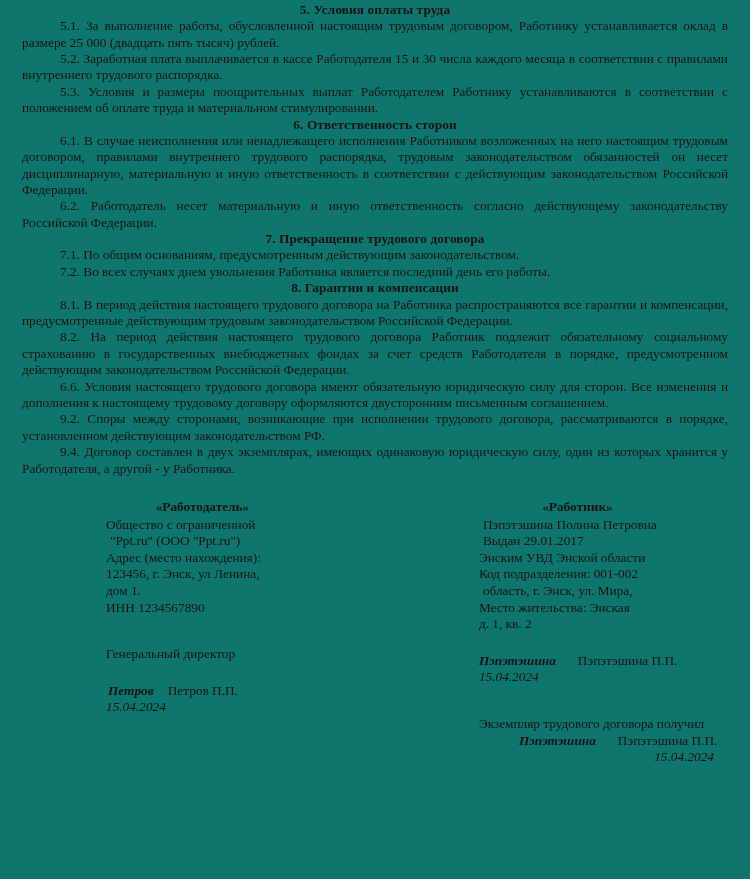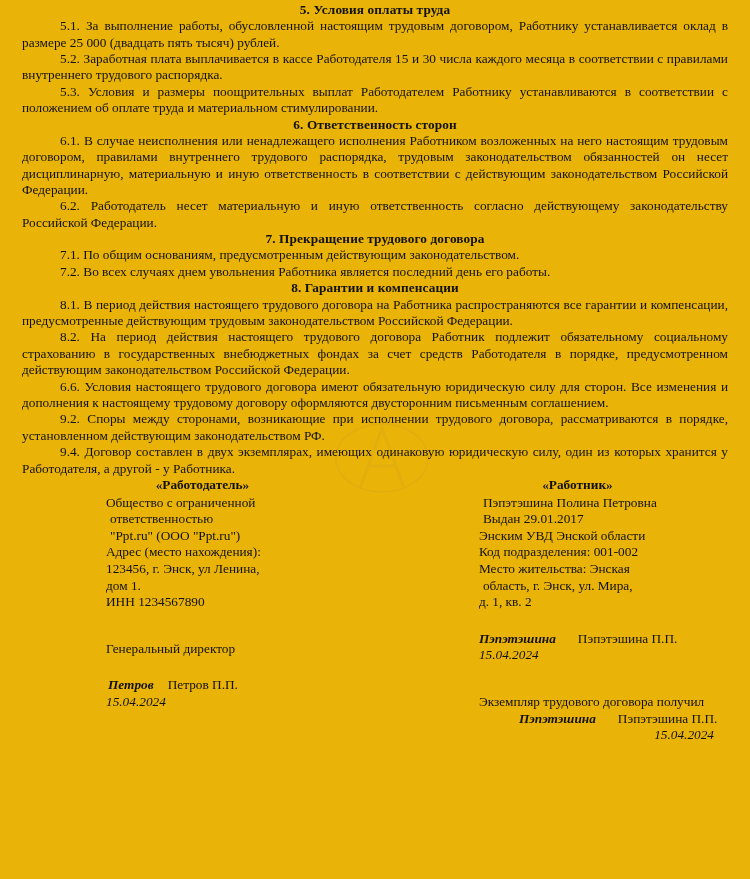--- a/index.html
+++ b/index.html
@@ -10,21 +10,21 @@
   }
   body {
     font-family: "Liberation Serif", "DejaVu Serif", serif;
     color: #111111;
   }
   .page {
     position: relative;
     width: 750px;
     height: 879px;
     box-sizing: border-box;
-    background: #eab308;
+    background: #0f766e;
     overflow: hidden;
     padding: 2px 22px 0 22px;
   }
   .watermark {
     position: absolute;
     left: 330px;
     top: 418px;
     width: 110px;
     height: 80px;
     opacity: 0.055;
@@ -54,20 +54,21 @@
     hyphens: none;
   }
   p.clause.no-justify {
     text-align: left;
   }
 
   
   .sign-block {
     display: flex;
     width: 100%;
+    margin-top: 22px;
     gap: 32px;
   }
   .sign-col {
     width: 50%;
     box-sizing: border-box;
     font-size: 13.3px;
     line-height: 16.6px;
   }
   .sign-col.left { padding-left: 84px; }
   .sign-col.right { padding-left: 88px; }
@@ -158,43 +159,42 @@
 
     <p class="clause">6.6. Условия настоящего трудового договора имеют обязательную юридическую силу для сторон. Все изменения и дополнения к настоящему трудовому договору оформляются двусторонним письменным соглашением.</p>
     <p class="clause">9.2. Споры между сторонами, возникающие при исполнении трудового договора, рассматриваются в порядке, установленном действующим законодательством РФ.</p>
     <p class="clause">9.4. Договор составлен в двух экземплярах, имеющих одинаковую юридическую силу, один из которых хранится у Работодателя, а другой - у Работника.</p>
 
     <div class="sign-block">
 
       <div class="sign-col left">
         <p class="party-title">«Работодатель»</p>
         <p class="sign-line">Общество с ограниченной</p>
-        <p class="sign-line indent1">ответственностью</p>
         <p class="sign-line indent1">"Ppt.ru" (ООО "Ppt.ru")</p>
         <p class="sign-line">Адрес (место нахождения):</p>
         <p class="sign-line">123456, г. Энск, ул Ленина,</p>
         <p class="sign-line">дом 1.</p>
         <p class="sign-line">ИНН 1234567890</p>
 
         <p class="role-line">Генеральный директор</p>
 
         <p class="sig-row">
           <span class="sig-hand">Петров</span><span class="sig-name">Петров П.П.</span>
         </p>
         <p class="sig-date">15.04.2024</p>
       </div>
 
       <div class="sign-col right">
         <p class="party-title">«Работник»</p>
         <p class="sign-line indent1">Пэпэтэшина Полина Петровна</p>
         <p class="sign-line indent1">Выдан 29.01.2017</p>
         <p class="sign-line">Энским УВД Энской области</p>
         <p class="sign-line">Код подразделения: 001-002</p>
+        <p class="sign-line indent1">область, г. Энск, ул. Мира,</p>
         <p class="sign-line">Место жительства: Энская</p>
-        <p class="sign-line indent1">область, г. Энск, ул. Мира,</p>
         <p class="sign-line">д. 1, кв. 2</p>
 
         <p class="sig-row">
           <span class="sig-hand">Пэпэтэшина</span><span class="sig-name" style="padding-left:22px;">Пэпэтэшина П.П.</span>
         </p>
         <p class="sig-date">15.04.2024</p>
 
         <p class="receipt">Экземпляр трудового договора получил</p>
         <p class="receipt-sig">
           <span class="sig-hand">Пэпэтэшина</span><span class="sig-name" style="padding-left:22px;">Пэпэтэшина П.П.</span>

